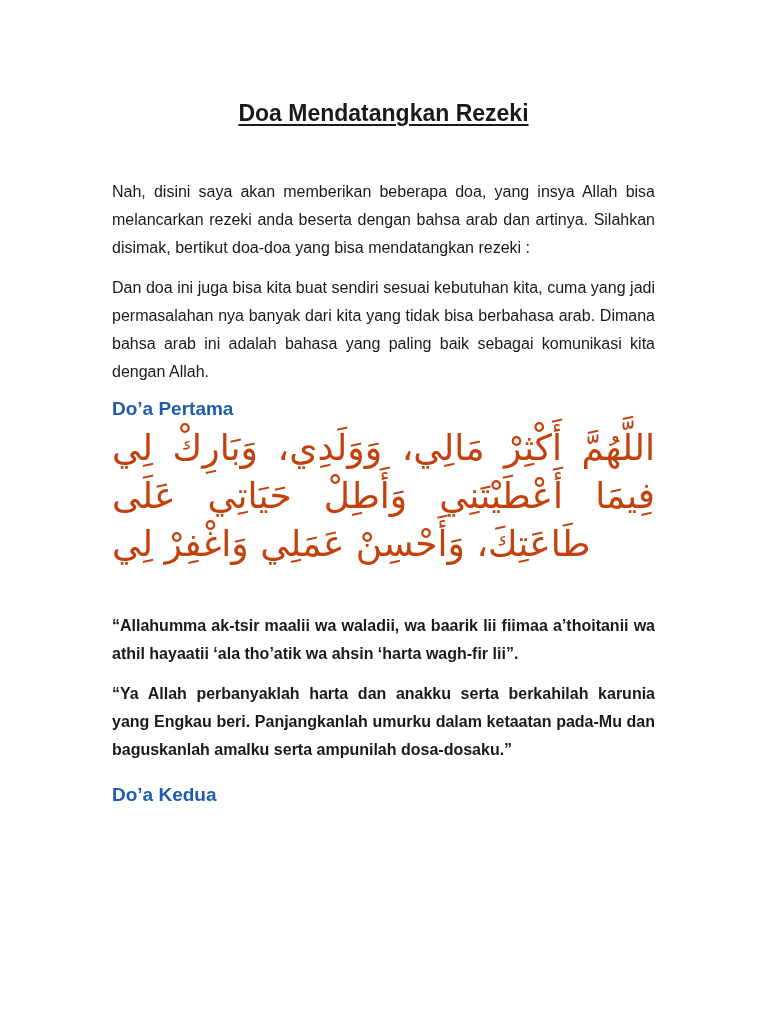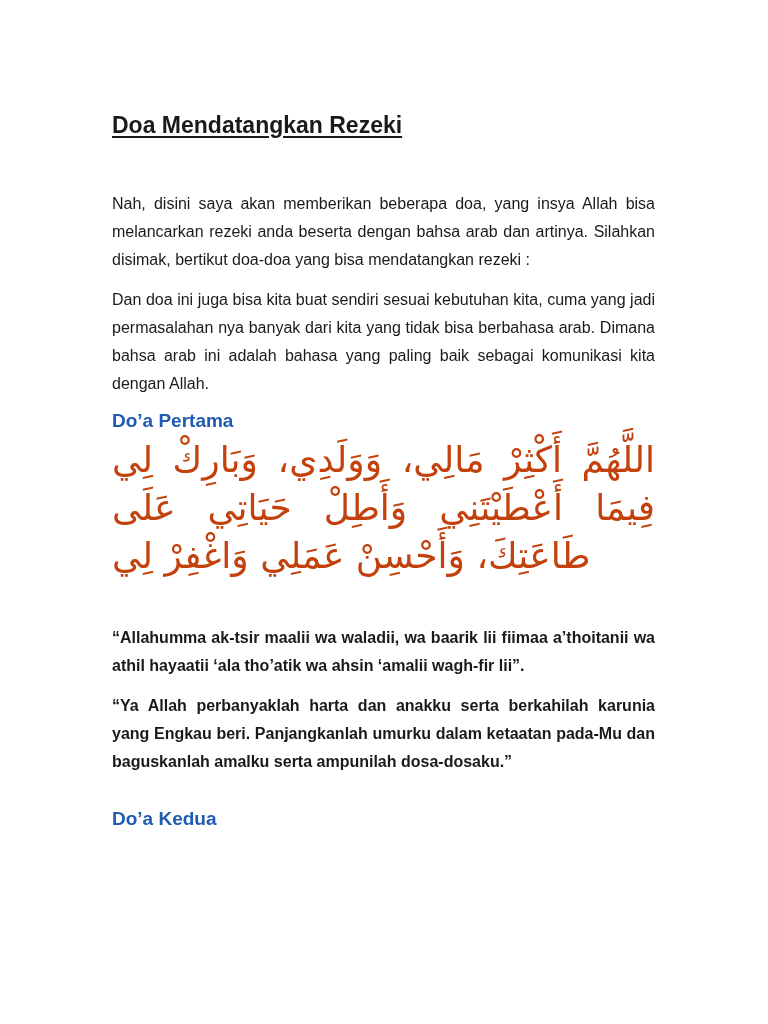--- a/index.html
+++ b/index.html
@@ -16,24 +16,25 @@
     box-sizing: border-box;
     padding: 94px 113px 0 112px;
     font-family: "Liberation Sans", sans-serif;
     color: #1a1a1a;
     overflow: hidden;
   }
   .doc-title {
     font-size: 23px;
     font-weight: bold;
     line-height: 30px;
+    text-align: center;
     text-decoration: underline;
     text-underline-offset: 3px;
     color: #1a1a1a;
-    margin: 16px 0 50px 0;
+    margin: 4px 0 50px 0;
   }
   p.body {
     font-size: 16px;
     line-height: 28px;
     text-align: justify;
     margin: 0 0 12px 0;
     color: #1a1a1a;
   }
   p.body.bold {
     font-weight: bold;
@@ -42,21 +43,21 @@
     margin: 0 0 4px 0;
     text-align: left;
   }
   h2.doa-heading {
     font-size: 19px;
     font-weight: bold;
     line-height: 22px;
     margin: 10px 0 2px 0;
   }
   h2.doa-heading.kedua {
-    margin-top: 32px;
+    margin-top: 20px;
   }
   .arabic {
     direction: rtl;
     unicode-bidi: embed;
     font-family: "DejaVu Sans", sans-serif;
     font-size: 36px;
     line-height: 48px;
     color: #c2410c;
     text-align: justify;
     text-align-last: left;
@@ -75,20 +76,20 @@
 
 
   <p class="body">Nah, disini saya akan memberikan beberapa doa, yang insya Allah bisa melancarkan rezeki anda beserta dengan bahsa arab dan artinya. Silahkan disimak, bertikut doa-doa yang bisa mendatangkan rezeki :</p>
 
   <p class="body">Dan doa ini juga bisa kita buat sendiri sesuai kebutuhan kita, cuma yang jadi permasalahan nya banyak dari kita yang tidak bisa berbahasa arab. Dimana bahsa arab ini adalah bahasa yang paling baik sebagai komunikasi kita dengan Allah.</p>
 
   <h2 class="doa-heading" style="color: rgb(31, 91, 176);">Do’a Pertama</h2>
 
   <p class="arabic" dir="rtl" lang="ar">اللَّهُمَّ أَكْثِرْ مَالِي، وَوَلَدِي، وَبَارِكْ لِي فِيمَا أَعْطَيْتَنِي وَأَطِلْ حَيَاتِي عَلَى طَاعَتِكَ، وَأَحْسِنْ عَمَلِي وَاغْفِرْ لِي</p>
 
-  <p class="body bold translit">“Allahumma ak-tsir maalii wa waladii, wa baarik lii fiimaa a’thoitanii wa athil hayaatii ‘ala tho’atik wa ahsin ‘amalii wagh-fir lii”.</p>
+  <p class="body bold translit">“Allahumma ak-tsir maalii wa waladii, wa baarik lii fiimaa a’thoitanii wa athil hayaatii ‘ala tho’atik wa ahsin ‘harta wagh-fir lii”.</p>
 
 
   <p class="body bold">“Ya Allah perbanyaklah harta dan anakku serta berkahilah karunia yang Engkau beri. Panjangkanlah umurku dalam ketaatan pada-Mu dan baguskanlah amalku serta ampunilah dosa-dosaku.”</p>
 
   <h2 class="doa-heading kedua" style="color: rgb(31, 91, 176);">Do’a Kedua</h2>
 
 </div>
 
 </body></html>

